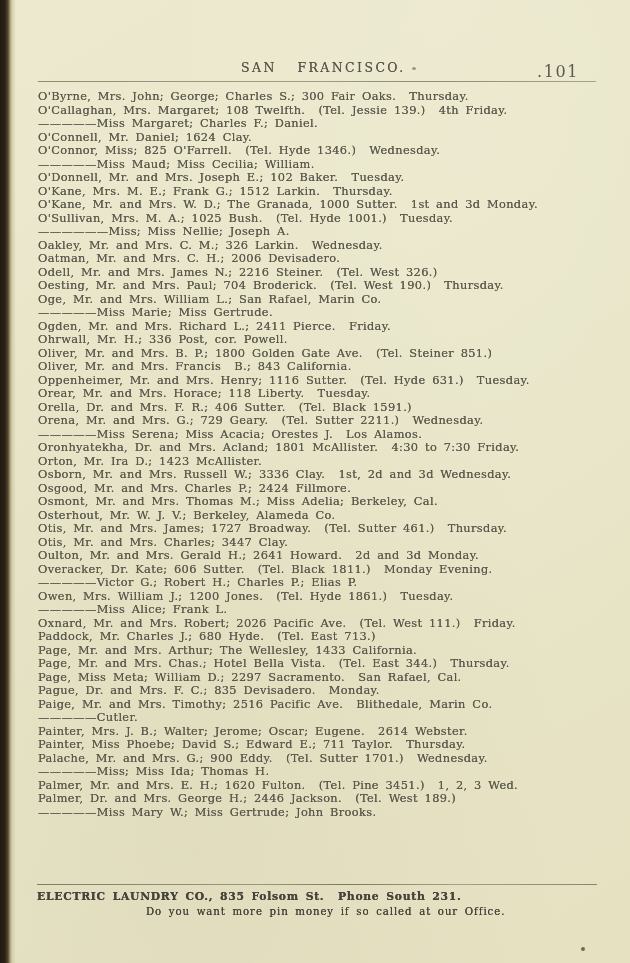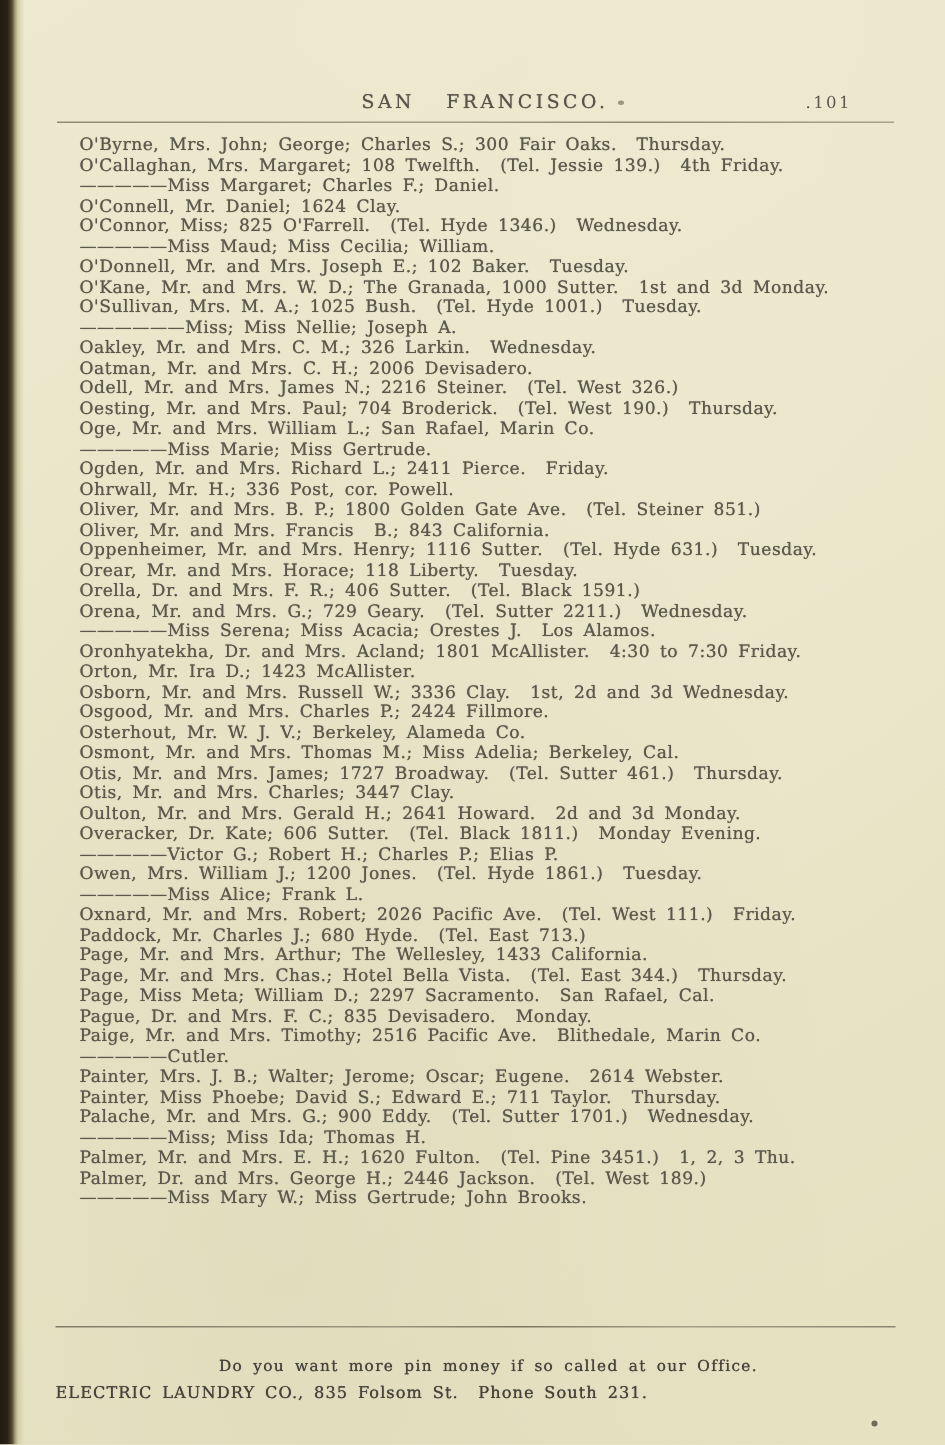--- a/index.html
+++ b/index.html
@@ -26,38 +26,38 @@
       #a59b77 10px, #d3ceaa 12px, rgba(233,230,201,0) 16px);
   }
   .hdr-title {
     position: absolute; left: 241px; top: 60px;
     font-size: 12.5px; letter-spacing: 2.4px; word-spacing: 4px;
     color: #57554a; white-space: pre;
     text-shadow: 0 0 0.5px rgba(87,85,74,0.8);
   }
   .hdr-pagenum {
     position: absolute; left: 537px; top: 62px;
-    font-size: 11px; letter-spacing: 1.6px; color: #5b5950;
+    font-size: 16px; letter-spacing: 1.6px; color: #5b5950;
   }
   .rule { position: absolute; height: 1px; background: #98937b; }
   .rule-header { left: 38px; top: 81px; width: 558px;
     background: linear-gradient(90deg, #8f8a72 0%, #a39e85 45%, #8f8a72 70%, #a8a38a 100%); }
   .rule-footer { left: 37px; top: 884px; width: 560px;
     background: linear-gradient(90deg, #817c66 0%, #9b9680 40%, #7d785f 55%, #a5a089 75%, #8a8570 100%); }
-  .entries { position: absolute; left: 38px; top: 90px; width: 575px; margin-left: 15px; }
+  .entries { position: absolute; left: 38px; top: 90px; width: 575px; }
   .line {
     white-space: pre;
     font-size: 11.4px; line-height: 13.5px;
     letter-spacing: 0.35px; word-spacing: 2.6px;
     color: #5b594c;
     text-shadow: 0 0 0.55px rgba(84,82,68,0.85);
   }
   .footer-ad1 {
-    position: absolute; left: 37px; top: 922px;
-    font-weight: normal; font-size: 10.8px;
+    position: absolute; left: 37px; top: 890px;
+    font-weight: bold; font-size: 10.8px;
     letter-spacing: 0.7px; word-spacing: 2.4px;
     color: #45433a; white-space: pre;
     text-shadow: 0 0 0.5px rgba(60,58,48,0.9);
   }
   .footer-ad2 {
     position: absolute; left: 146px; top: 906px;
     font-weight: normal; font-size: 10.2px;
     letter-spacing: 0.9px; word-spacing: 2.6px;
     color: #45433a; white-space: pre;
     text-shadow: 0 0 0.5px rgba(60,58,48,0.9);
@@ -79,20 +79,21 @@
   <div class="rule rule-header"></div>
 
   <div class="entries">
     <div class="line">O'Byrne, Mrs. John; George; Charles S.; 300 Fair Oaks.  Thursday.</div>
     <div class="line">O'Callaghan, Mrs. Margaret; 108 Twelfth.  (Tel. Jessie 139.)  4th Friday.</div>
     <div class="line">—————Miss Margaret; Charles F.; Daniel.</div>
     <div class="line">O'Connell, Mr. Daniel; 1624 Clay.</div>
     <div class="line">O'Connor, Miss; 825 O'Farrell.  (Tel. Hyde 1346.)  Wednesday.</div>
     <div class="line">—————Miss Maud; Miss Cecilia; William.</div>
     <div class="line">O'Donnell, Mr. and Mrs. Joseph E.; 102 Baker.  Tuesday.</div>
+    <div class="line">O'Kane, Mrs. M. E.; Frank G.; 1512 Larkin.  Thursday.</div>
     <div class="line">O'Kane, Mr. and Mrs. W. D.; The Granada, 1000 Sutter.  1st and 3d Monday.</div>
     <div class="line">O'Sullivan, Mrs. M. A.; 1025 Bush.  (Tel. Hyde 1001.)  Tuesday.</div>
     <div class="line">——————Miss; Miss Nellie; Joseph A.</div>
     <div class="line">Oakley, Mr. and Mrs. C. M.; 326 Larkin.  Wednesday.</div>
     <div class="line">Oatman, Mr. and Mrs. C. H.; 2006 Devisadero.</div>
     <div class="line">Odell, Mr. and Mrs. James N.; 2216 Steiner.  (Tel. West 326.)</div>
     <div class="line">Oesting, Mr. and Mrs. Paul; 704 Broderick.  (Tel. West 190.)  Thursday.</div>
     <div class="line">Oge, Mr. and Mrs. William L.; San Rafael, Marin Co.</div>
     <div class="line">—————Miss Marie; Miss Gertrude.</div>
     <div class="line">Ogden, Mr. and Mrs. Richard L.; 2411 Pierce.  Friday.</div>
@@ -101,42 +102,42 @@
     <div class="line">Oliver, Mr. and Mrs. Francis  B.; 843 California.</div>
     <div class="line">Oppenheimer, Mr. and Mrs. Henry; 1116 Sutter.  (Tel. Hyde 631.)  Tuesday.</div>
     <div class="line">Orear, Mr. and Mrs. Horace; 118 Liberty.  Tuesday.</div>
     <div class="line">Orella, Dr. and Mrs. F. R.; 406 Sutter.  (Tel. Black 1591.)</div>
     <div class="line">Orena, Mr. and Mrs. G.; 729 Geary.  (Tel. Sutter 2211.)  Wednesday.</div>
     <div class="line">—————Miss Serena; Miss Acacia; Orestes J.  Los Alamos.</div>
     <div class="line">Oronhyatekha, Dr. and Mrs. Acland; 1801 McAllister.  4:30 to 7:30 Friday.</div>
     <div class="line">Orton, Mr. Ira D.; 1423 McAllister.</div>
     <div class="line">Osborn, Mr. and Mrs. Russell W.; 3336 Clay.  1st, 2d and 3d Wednesday.</div>
     <div class="line">Osgood, Mr. and Mrs. Charles P.; 2424 Fillmore.</div>
+    <div class="line">Osmont, Mr. and Mrs. Thomas M.; Miss Adelia; Berkeley, Cal.</div>
     <div class="line">Osterhout, Mr. W. J. V.; Berkeley, Alameda Co.</div>
-    <div class="line">Osmont, Mr. and Mrs. Thomas M.; Miss Adelia; Berkeley, Cal.</div>
     <div class="line">Otis, Mr. and Mrs. James; 1727 Broadway.  (Tel. Sutter 461.)  Thursday.</div>
     <div class="line">Otis, Mr. and Mrs. Charles; 3447 Clay.</div>
     <div class="line">Oulton, Mr. and Mrs. Gerald H.; 2641 Howard.  2d and 3d Monday.</div>
     <div class="line">Overacker, Dr. Kate; 606 Sutter.  (Tel. Black 1811.)  Monday Evening.</div>
     <div class="line">—————Victor G.; Robert H.; Charles P.; Elias P.</div>
     <div class="line">Owen, Mrs. William J.; 1200 Jones.  (Tel. Hyde 1861.)  Tuesday.</div>
     <div class="line">—————Miss Alice; Frank L.</div>
     <div class="line">Oxnard, Mr. and Mrs. Robert; 2026 Pacific Ave.  (Tel. West 111.)  Friday.</div>
     <div class="line">Paddock, Mr. Charles J.; 680 Hyde.  (Tel. East 713.)</div>
     <div class="line">Page, Mr. and Mrs. Arthur; The Wellesley, 1433 California.</div>
     <div class="line">Page, Mr. and Mrs. Chas.; Hotel Bella Vista.  (Tel. East 344.)  Thursday.</div>
     <div class="line">Page, Miss Meta; William D.; 2297 Sacramento.  San Rafael, Cal.</div>
     <div class="line">Pague, Dr. and Mrs. F. C.; 835 Devisadero.  Monday.</div>
     <div class="line">Paige, Mr. and Mrs. Timothy; 2516 Pacific Ave.  Blithedale, Marin Co.</div>
     <div class="line">—————Cutler.</div>
     <div class="line">Painter, Mrs. J. B.; Walter; Jerome; Oscar; Eugene.  2614 Webster.</div>
     <div class="line">Painter, Miss Phoebe; David S.; Edward E.; 711 Taylor.  Thursday.</div>
     <div class="line">Palache, Mr. and Mrs. G.; 900 Eddy.  (Tel. Sutter 1701.)  Wednesday.</div>
     <div class="line">—————Miss; Miss Ida; Thomas H.</div>
-    <div class="line">Palmer, Mr. and Mrs. E. H.; 1620 Fulton.  (Tel. Pine 3451.)  1, 2, 3 Thu.</div>
+    <div class="line">Palmer, Mr. and Mrs. E. H.; 1620 Fulton.  (Tel. Pine 3451.)  1, 2, 3 Wed.</div>
     <div class="line">Palmer, Dr. and Mrs. George H.; 2446 Jackson.  (Tel. West 189.)</div>
     <div class="line">—————Miss Mary W.; Miss Gertrude; John Brooks.</div>
   </div>
 
   <div class="rule rule-footer"></div>
   <div class="footer-ad1">ELECTRIC LAUNDRY CO., 835 Folsom St.  Phone South 231.</div>
   <div class="footer-ad2">Do you want more pin money if so called at our Office.</div>
 
   <div class="speck speck-bottom"></div>
 

